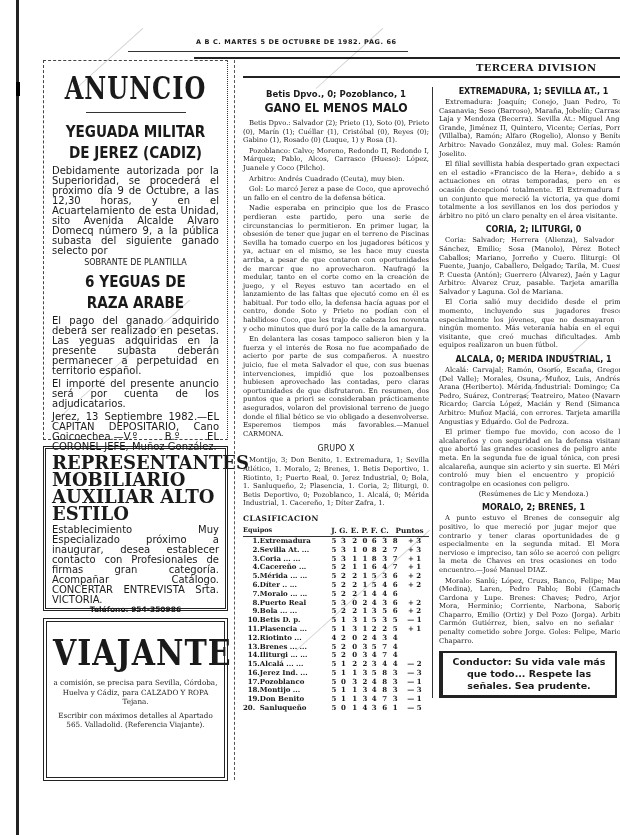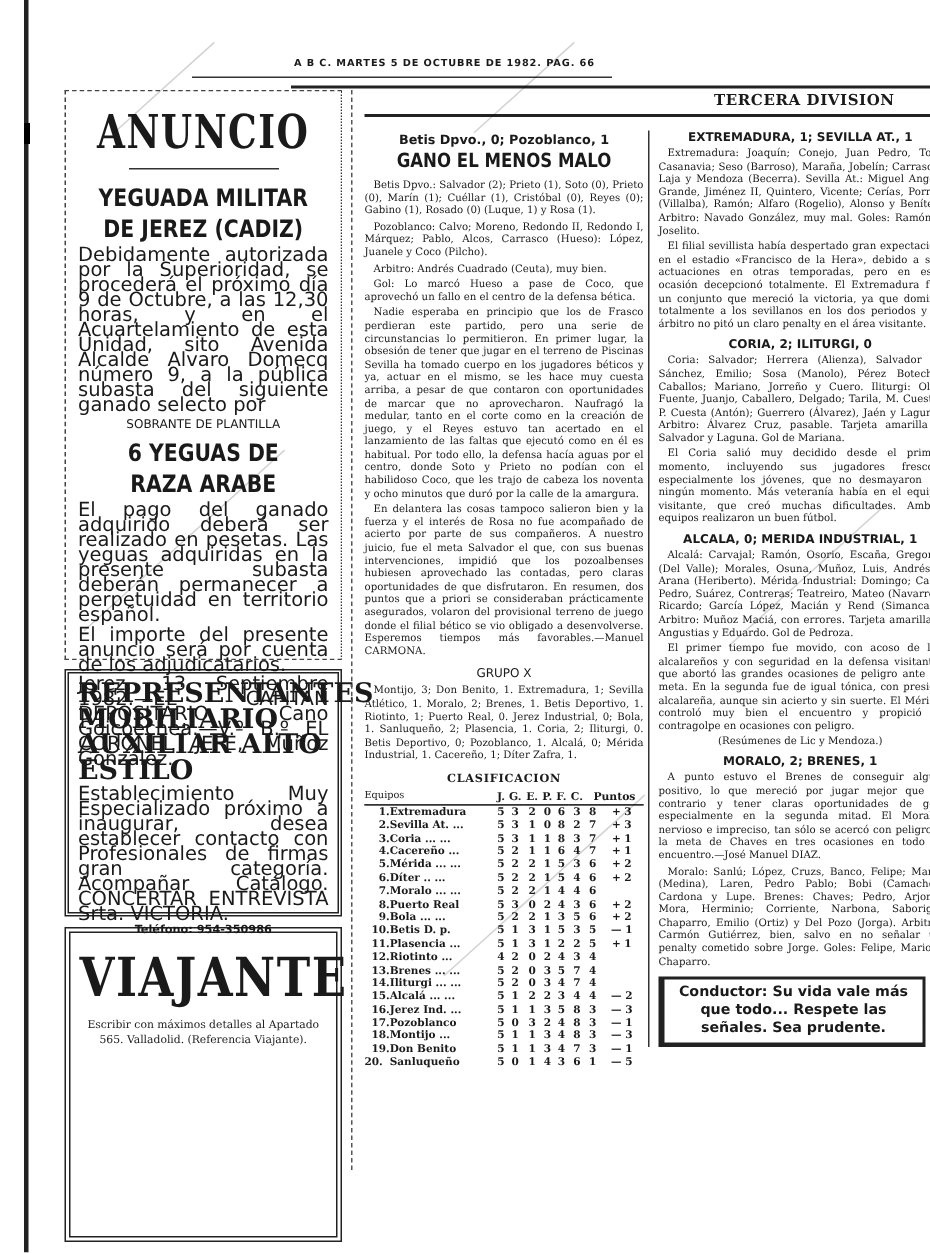--- a/index.html
+++ b/index.html
@@ -10,43 +10,43 @@
   .header { position: absolute; left: 180px; top: 38px; font-family: "DejaVu Sans", sans-serif; font-weight: bold; font-size: 6.5px; letter-spacing: 0.6px; }
   .header-rule { position: absolute; left: 112px; top: 51px; width: 280px; height: 1px; background: #333; }
   .header-rule2 { position: absolute; left: 178px; top: 57px; width: 435px; height: 2px; background: #222; }
 
   
   .col-left { position: absolute; left: 27px; top: 60px; width: 185px; }
   .anuncio-box { border: 1px dashed #444; border-right: 1px dotted #333; padding: 4px 8px; height: 380px; }
   .anuncio-title { font-family: "DejaVu Serif", serif; font-weight: bold; font-size: 24px; text-align: center; letter-spacing: 1px; transform: scaleY(1.3); margin-top: 8px; }
   .anuncio-sep { width: 100px; height: 1px; background:#333; margin: 10px auto 8px; }
   .h-big { font-family: "DejaVu Sans", sans-serif; font-weight: bold; font-size: 16px; text-align: center; line-height: 21px; transform: scaleX(0.85); }
-  .body-sm { font-family: "DejaVu Sans", sans-serif; font-size: 13px; line-height: 10px; text-align: justify; margin-top: 3px; }
+  .body-sm { font-family: "DejaVu Sans", sans-serif; font-size: 10px; line-height: 10px; text-align: justify; margin-top: 3px; }
   .center-sm { font-family: "DejaVu Sans", sans-serif; font-size: 8px; text-align: center; margin: 2px 0 4px; }
   .rep-box { margin-top: 6px; border: 3px double #222; padding: 5px 6px; height: 165px; }
   .rep-title { font-family: "DejaVu Serif", serif; font-weight: bold; font-size: 18px; text-align: left; line-height: 17px; }
   .phone { font-family: "DejaVu Sans", sans-serif; font-weight: bold; font-size: 7.5px; text-align: center; }
-  .via-box { margin-top: 7px; border: 4px double #222; padding: 5px 6px; height: 210px; }
+  .via-box { margin-top: 7px; border: 4px double #222; padding: 5px 6px; height: 163px; }
   .via-title { font-family: "DejaVu Serif", serif; font-weight: bold; font-size: 30px; text-align: center; transform: scaleY(1.2); margin: 8px 0 8px; letter-spacing: 1px;}
   .serif-sm { font-family: "DejaVu Serif", serif; font-size: 7.2px; line-height: 9.5px; text-align: center; }
   .vdiv { position: absolute; left: 218px; top: 60px; width: 1px; height: 720px; border-left: 1px dashed #555; }
 
   
   .col-mid { position: absolute; left: 227px; top: 87px; width: 186px; }
   .col-right { position: absolute; left: 416px; top: 87px; width: 196px; border-left: 1px solid #333; padding-left: 6px; }
   .section-head { position: absolute; left: 460px; top: 62px; font-family: "DejaVu Serif", serif; font-weight: bold; font-size: 10px; letter-spacing: 0.4px; }
   .section-rule { position: absolute; left: 227px; top: 76px; width: 387px; height: 2px; background:#222; }
   .match-h { font-family: "DejaVu Sans", sans-serif; font-weight: bold; font-size: 8.5px; text-align: center; margin-top: 2px; }
   .match-h2 { font-family: "DejaVu Sans", sans-serif; font-weight: bold; font-size: 13px; text-align:center; transform: scaleX(0.85); margin: 1px 0 4px; }
   .txt { font-family: "DejaVu Serif", serif; font-size: 6.8px; line-height: 8.6px; text-align: justify; text-indent: 6px; margin-bottom: 2px; }
   .grp { font-family: "DejaVu Sans", sans-serif; font-size: 8px; text-align: center; margin: 6px 0 3px; }
-  .clas-h { font-family: "DejaVu Serif", serif; font-weight:bold; font-size: 7.5px; text-align: center; margin: 6px 0 3px; letter-spacing: 0.5px; }
+  .clas-h { font-family: "DejaVu Serif", serif; font-weight:bold; font-size: 7.5px; text-align: left; margin: 6px 0 3px; letter-spacing: 0.5px; }
   table.std { width: 100%; border-collapse: collapse; font-family: "DejaVu Serif", serif; font-size: 7px; }
   table.std th { font-weight: bold; font-size: 7.2px; text-align: center; border-bottom: 1px solid #333; padding-bottom: 1px; }
-  table.std th.team { text-align: left; font-weight: normal; font-size: 6.5px; }
+  table.std th.team { text-align: left; font-weight: bold; font-size: 6.5px; }
   table.std td { text-align: center; line-height: 8.8px; font-weight: bold; }
   table.std td.team { text-align: left; white-space: nowrap; }
   .right-h { font-family: "DejaVu Sans", sans-serif; font-weight: bold; font-size: 8px; text-align: center; margin: 5px 0 2px; }
   .right-h.first { margin-top: 0; }
   .signoff { font-family: "DejaVu Serif", serif; font-size: 6.8px; text-align:center; margin: 2px 0; }
   .conductor { margin-top: 6px; border: 2px solid #222; border-bottom-width: 3px; border-left-width: 4px; padding: 3px 4px; font-family: "DejaVu Sans", sans-serif; font-weight: bold; font-size: 9.5px; line-height: 12px; text-align: center; width: 178px; }
   .wline { position:absolute; height: 1px; background: rgba(0,0,0,0.18); transform-origin: left center; pointer-events:none; }
 </style>
 </head>
 <body>
@@ -72,35 +72,36 @@
     </div>
 
     <div class="rep-box">
       <div class="rep-title">REPRESENTANTES MOBILIARIO AUXILIAR ALTO ESTILO</div>
       <div class="body-sm">Establecimiento Muy Especializado próximo a inaugurar, desea establecer contacto con Profesionales de firmas gran categoría. Acompañar Catálogo. CONCERTAR ENTREVISTA Srta. VICTORIA.</div>
       <div class="phone">Teléfono: 954-350986</div>
     </div>
 
     <div class="via-box">
       <div class="via-title">VIAJANTE</div>
+      <div class="serif-sm">a comisión, se precisa para Sevilla, Córdoba, Huelva y Cádiz, para CALZADO Y ROPA Tejana.</div>
       <div class="serif-sm" style="margin-top:4px">Escribir con máximos detalles al Apartado 565. Valladolid. (Referencia Viajante).</div>
     </div>
   </div>
   <div class="vdiv"></div>
 
   <div class="section-rule"></div>
   <div class="section-head">TERCERA DIVISION</div>
 
   <div class="col-mid">
     <div class="match-h">Betis Dpvo., 0; Pozoblanco, 1</div>
     <div class="match-h2">GANO EL MENOS MALO</div>
     <p class="txt">Betis Dpvo.: Salvador (2); Prieto (1), Soto (0), Prieto (0), Marín (1); Cuéllar (1), Cristóbal (0), Reyes (0); Gabino (1), Rosado (0) (Luque, 1) y Rosa (1).</p>
     <p class="txt">Pozoblanco: Calvo; Moreno, Redondo II, Redondo I, Márquez; Pablo, Alcos, Carrasco (Hueso): López, Juanele y Coco (Pilcho).</p>
     <p class="txt">Arbitro: Andrés Cuadrado (Ceuta), muy bien.</p>
-    <p class="txt">Gol: Lo marcó Hueso a pase de Coco, que aprovechó un fallo en el centro de la defensa bética.</p>
+    <p class="txt">Gol: Lo marcó Jerez a pase de Coco, que aprovechó un fallo en el centro de la defensa bética.</p>
     <p class="txt">Nadie esperaba en principio que los de Frasco perdieran este partido, pero una serie de circunstancias lo permitieron. En primer lugar, la obsesión de tener que jugar en el terreno de Piscinas Sevilla ha tomado cuerpo en los jugadores béticos y ya, actuar en el mismo, se les hace muy cuesta arriba, a pesar de que contaron con oportunidades de marcar que no aprovecharon. Naufragó la medular, tanto en el corte como en la creación de juego, y el Reyes estuvo tan acertado en el lanzamiento de las faltas que ejecutó como en él es habitual. Por todo ello, la defensa hacía aguas por el centro, donde Soto y Prieto no podían con el habilidoso Coco, que les trajo de cabeza los noventa y ocho minutos que duró por la calle de la amargura.</p>
     <p class="txt">En delantera las cosas tampoco salieron bien y la fuerza y el interés de Rosa no fue acompañado de acierto por parte de sus compañeros. A nuestro juicio, fue el meta Salvador el que, con sus buenas intervenciones, impidió que los pozoalbenses hubiesen aprovechado las contadas, pero claras oportunidades de que disfrutaron. En resumen, dos puntos que a priori se consideraban prácticamente asegurados, volaron del provisional terreno de juego donde el filial bético se vio obligado a desenvolverse. Esperemos tiempos más favorables.—Manuel CARMONA.</p>
     <div class="grp">GRUPO X</div>
     <p class="txt">Montijo, 3; Don Benito, 1. Extremadura, 1; Sevilla Atlético, 1. Moralo, 2; Brenes, 1. Betis Deportivo, 1. Riotinto, 1; Puerto Real, 0. Jerez Industrial, 0; Bola, 1. Sanluqueño, 2; Plasencia, 1. Coria, 2; Iliturgi, 0. Betis Deportivo, 0; Pozoblanco, 1. Alcalá, 0; Mérida Industrial, 1. Cacereño, 1; Díter Zafra, 1.</p>
     <div class="clas-h">CLASIFICACION</div>
     <table class="std">
       <thead>
         <tr>
           <th class="team" colspan="2">Equipos</th>
           <th>J.</th>

